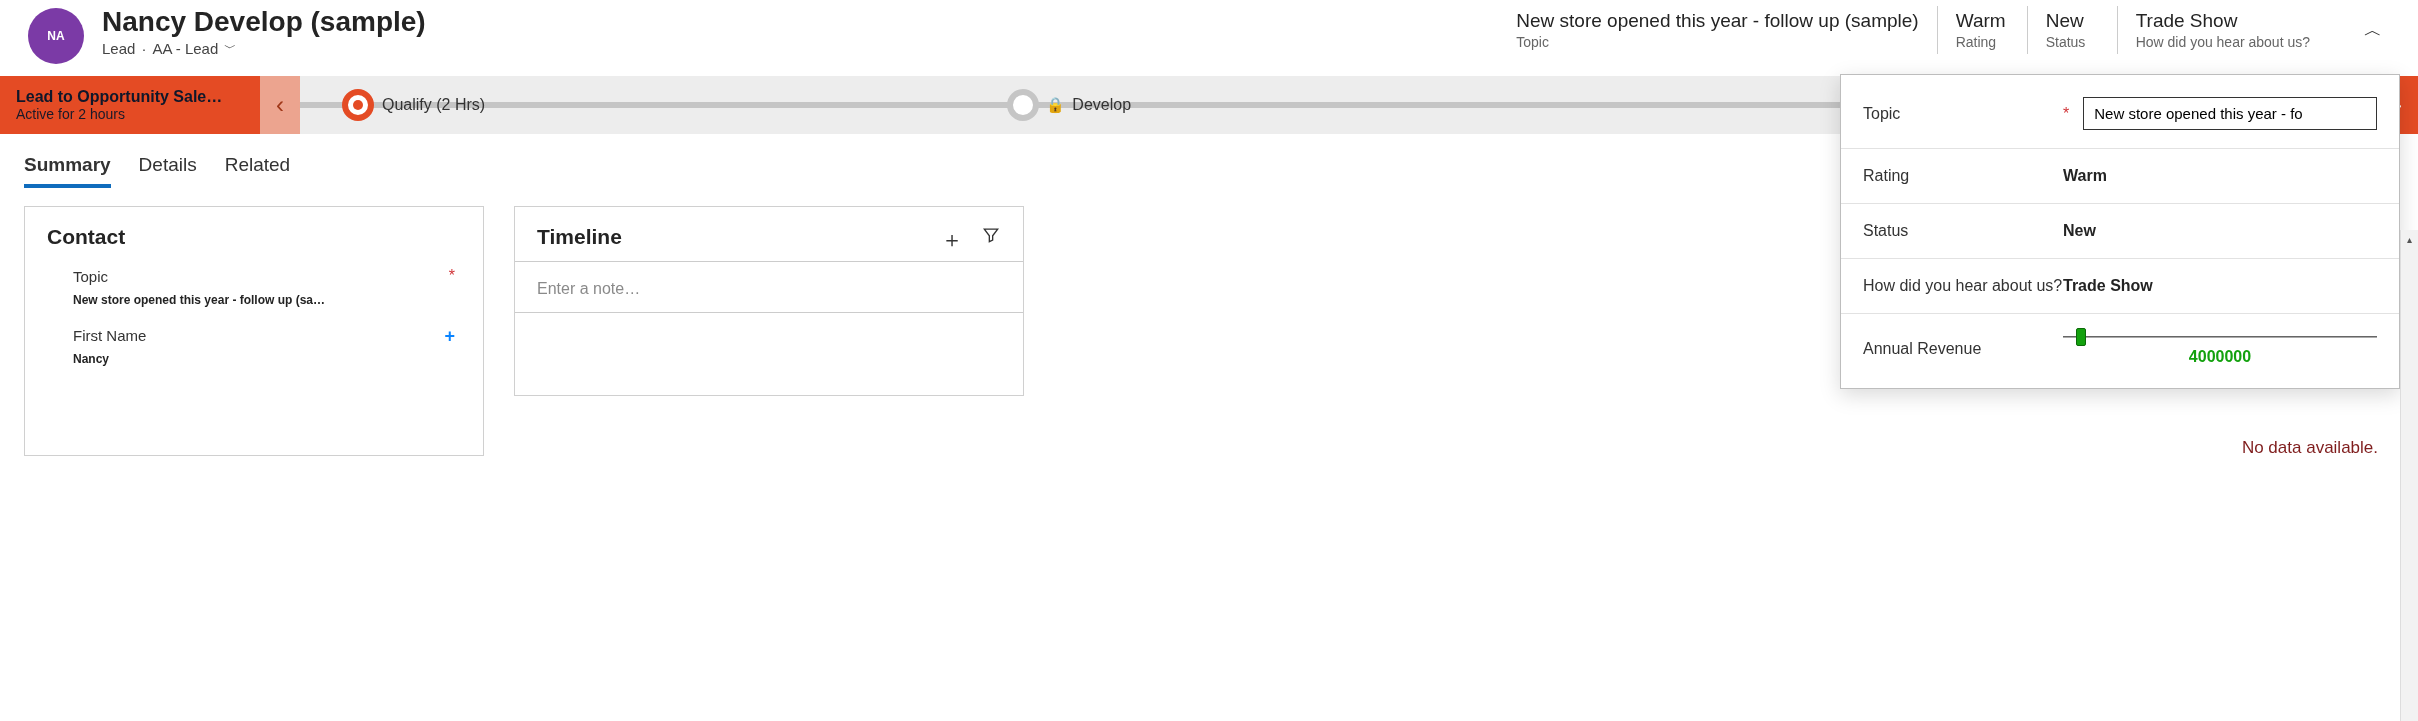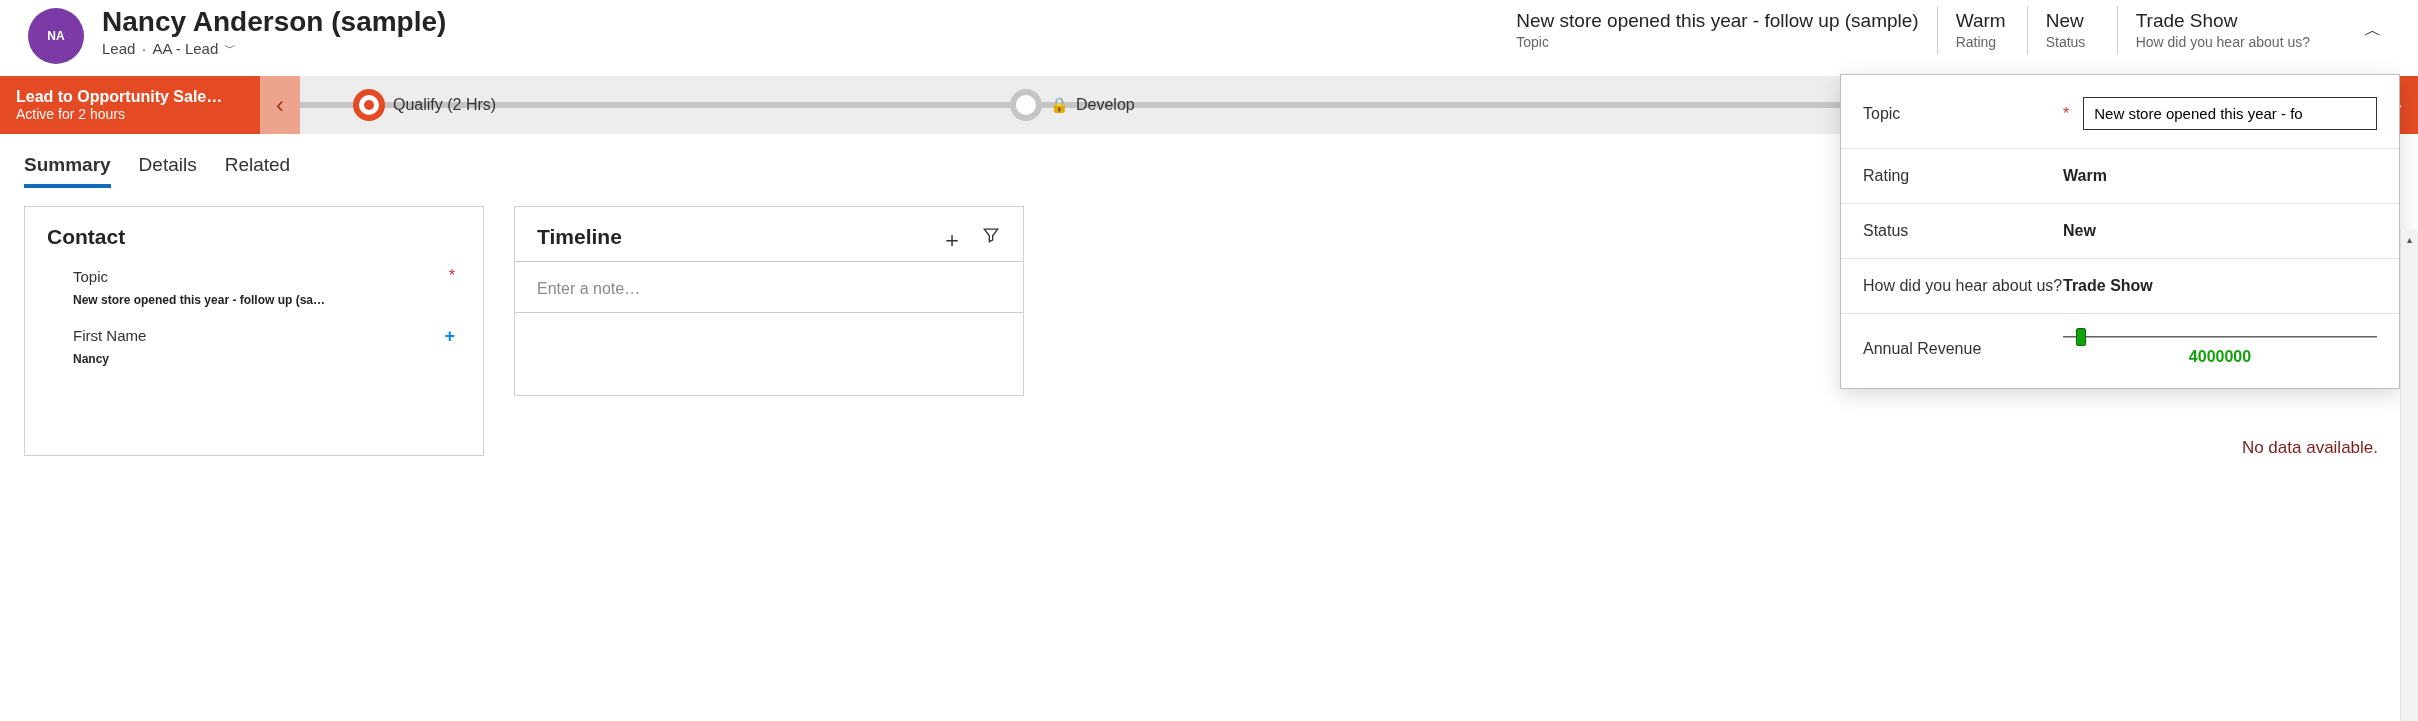--- a/index.html
+++ b/index.html
@@ -31,32 +31,32 @@
   .collapse-arrow {
     margin-left: 30px; margin-right: 10px; align-self:center;font-size:18px;color:#333;padding:6px;
   }
 
   
   .process-bar {
     display: flex; align-items: stretch; height: 58px; margin-top:6px;
     background:#ededed;
   }
   .process-title {
-    background: #e44b24; color: #ffffff; padding: 8px 16px; width: 260px;
+    background: #e44b24; color: #0f172a; padding: 8px 16px; width: 260px;
     display:flex;flex-direction:column;justify-content:center;
   }
   .process-title .name { font-size: 16px; font-weight:600; white-space:nowrap; overflow:hidden; text-overflow:ellipsis;}
   .process-title .sub { font-size: 14px; opacity:.95;}
   .nav-arrow {
     background:#eca48f; color:#a03718; width:40px;
     display:flex;align-items:center;justify-content:center;font-size:24px;
   }
   .nav-arrow.right { margin-left:auto; background:#e44b24;color:#fff;}
   .stages {
-    flex:1; position:relative; display:flex; align-items:center; padding:0 53px;
+    flex:1; position:relative; display:flex; align-items:center; padding:0 42px;
   }
   .track {
     position:absolute; top:50%; left:0; right:0; height:6px; background:#c5c5c5;
     transform:translateY(-50%);
   }
   .stage {
     position:relative; z-index:2; display:flex;align-items:center;gap:8px;
     flex:1;
   }
   .dot {
@@ -123,21 +123,21 @@
     border-left:1px solid #ddd;
   }
   .vscroll .up{position:absolute;top:0;left:0;right:0;height:18px;display:flex;align-items:center;justify-content:center;font-size:10px;color:#555;}
 </style>
 </head>
 <body>
 
 <div class="header">
   <div class="avatar">NA</div>
   <div class="title-block">
-    <h1>Nancy Anderson (sample)</h1>
+    <h1>Nancy Develop (sample)</h1>
     <div class="subtitle">
       <span>Lead</span>
       <span>·</span>
       <span>AA - Lead</span>
       <span class="chevron-down">﹀</span>
     </div>
   </div>
 
   <div class="metrics">
     <div class="metric">

